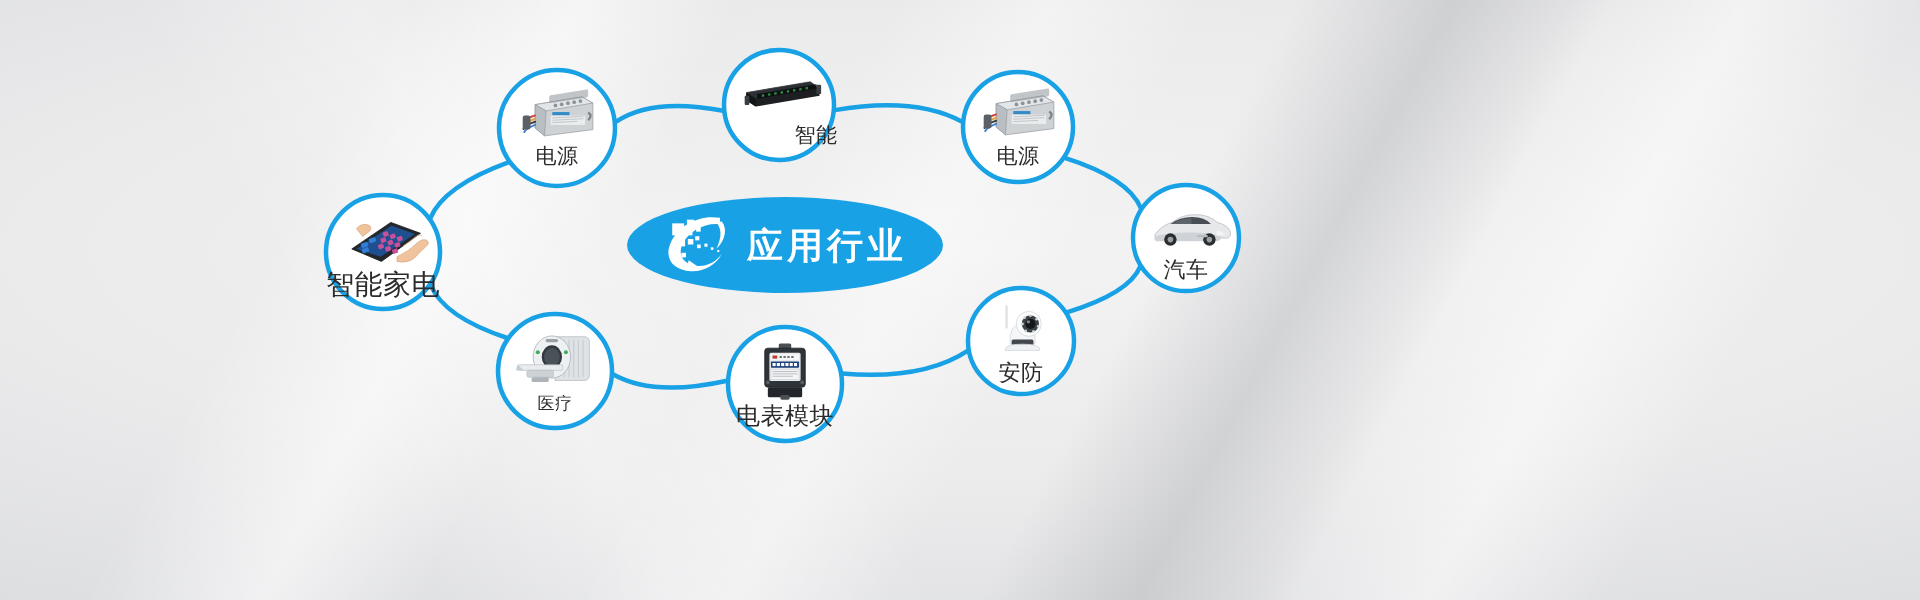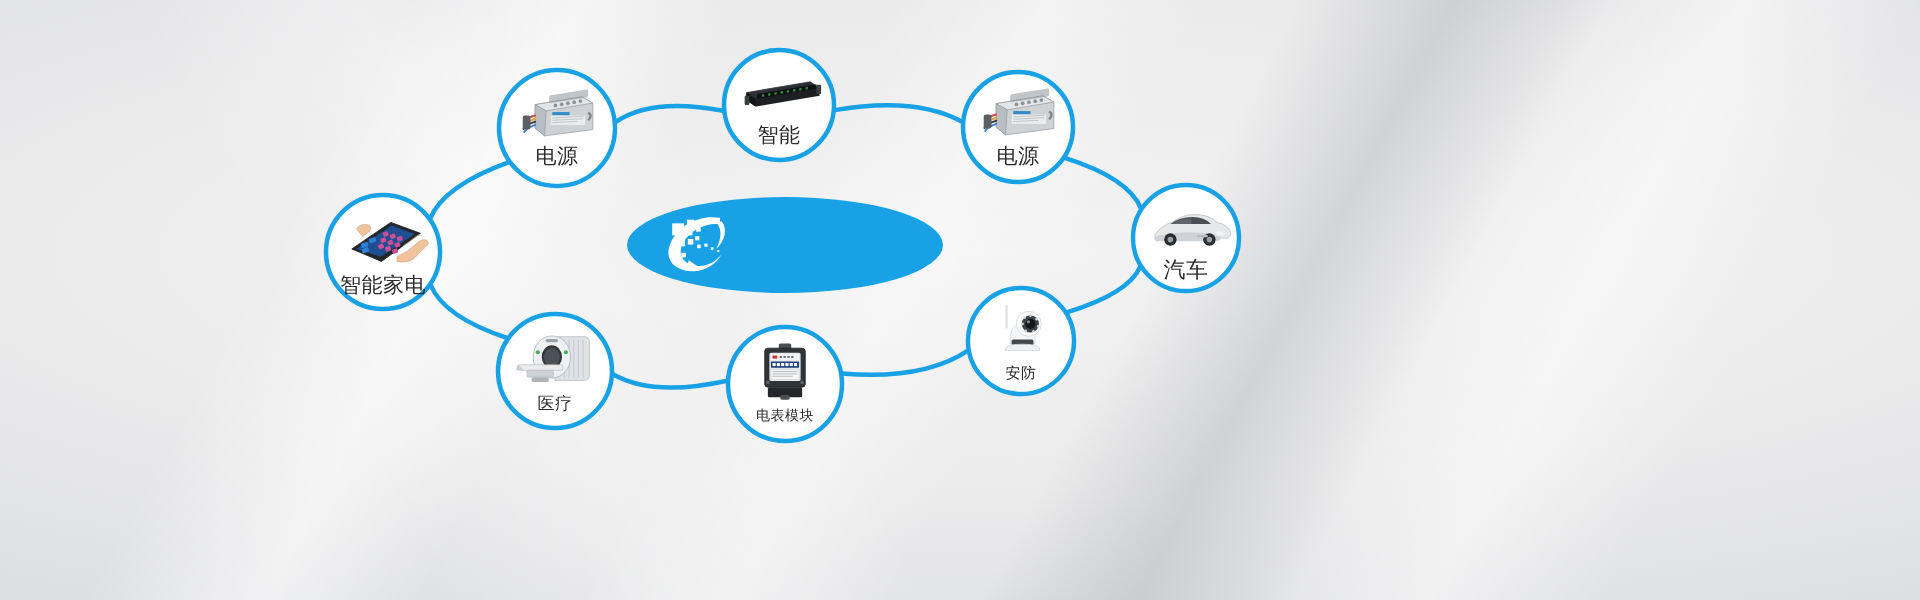--- a/index.html
+++ b/index.html
@@ -294,23 +294,24 @@
     <g>
       <ellipse id="badge-ellipse" fill="#19A1E6" cx="785" cy="245" rx="158" ry="48"></ellipse>
       <g id="badge-logo">
           <use xlink:href="#ic-logo" transform="translate(663,216) scale(0.92)"></use>
         </g>
     </g>
   </svg>
 
   <div id="labels">
       <div class="node-label" style="left: 557px; top: 156px; font-size: 21px; color: rgb(43, 43, 43);">电源</div>
-      <div class="node-label" style="left: 779px; top: 135px; font-size: 21px; color: rgb(43, 43, 43);">智能</div>
+      <div class="node-label" style="left: 816px; top: 135px; font-size: 21px; color: rgb(43, 43, 43);">智能</div>
       <div class="node-label" style="left: 1018px; top: 156px; font-size: 21px; color: rgb(43, 43, 43);">电源</div>
       <div class="node-label" style="left: 1186px; top: 270px; font-size: 22px; color: rgb(43, 43, 43);">汽车</div>
-      <div class="node-label" style="left: 1021px; top: 373px; font-size: 15px; color: rgb(43, 43, 43);">安防</div>
-      <div class="node-label" style="left: 785px; top: 416px; font-size: 14px; color: rgb(43, 43, 43);">电表模块</div>
+      <div class="node-label" style="left: 1021px; top: 373px; font-size: 22px; color: rgb(43, 43, 43);">安防</div>
+      <div class="node-label" style="left: 785px; top: 416px; font-size: 24px; color: rgb(43, 43, 43);">电表模块</div>
       <div class="node-label" style="left: 555px; top: 403px; font-size: 17px; color: rgb(43, 43, 43);">医疗</div>
-      <div class="node-label" style="left: 383px; top: 285px; font-size: 21px; color: rgb(43, 43, 43);">智能家电</div>
+      <div class="node-label" style="left: 383px; top: 285px; font-size: 28px; color: rgb(43, 43, 43);">智能家电</div>
     </div>
 
+  <div class="badge-text" id="badge-label" style="left: 827px; top: 246px; color: rgb(255, 255, 255);">应用行业</div>
 
 </div>
 
 </body></html>

